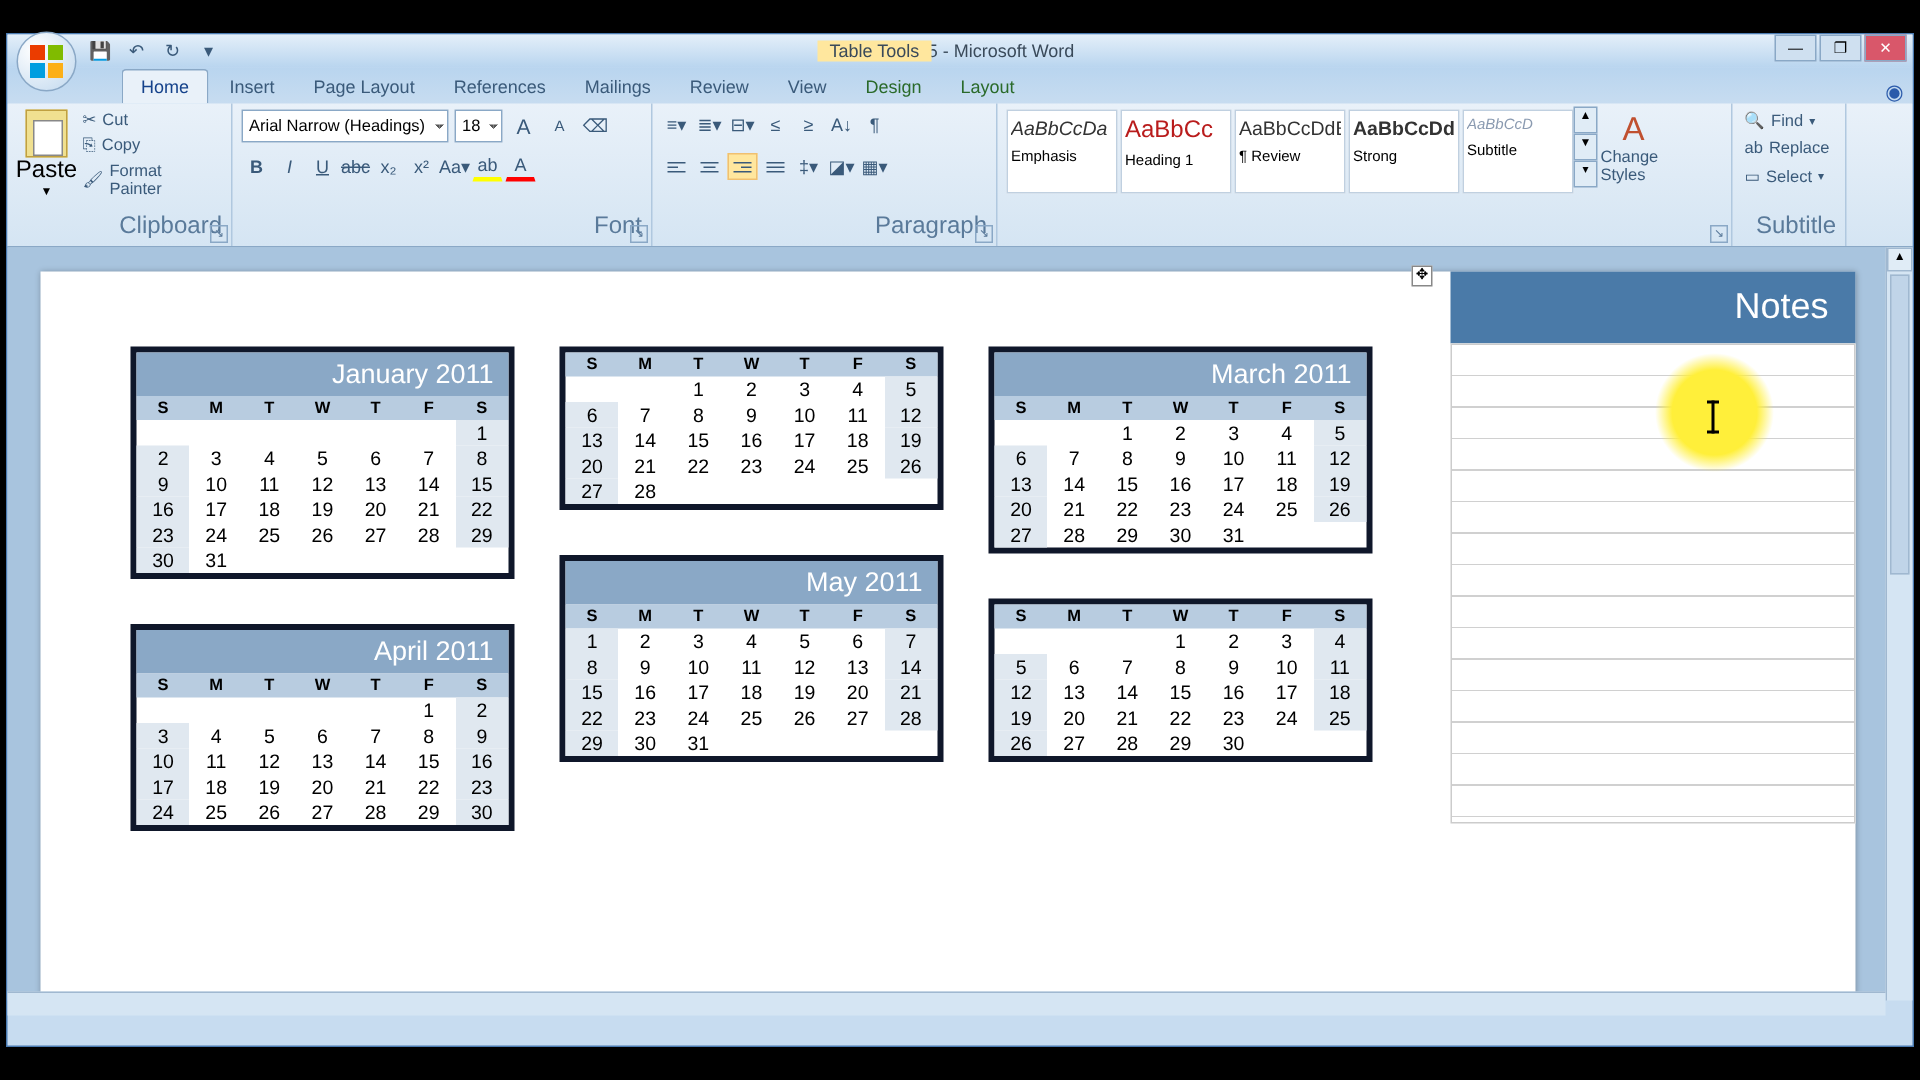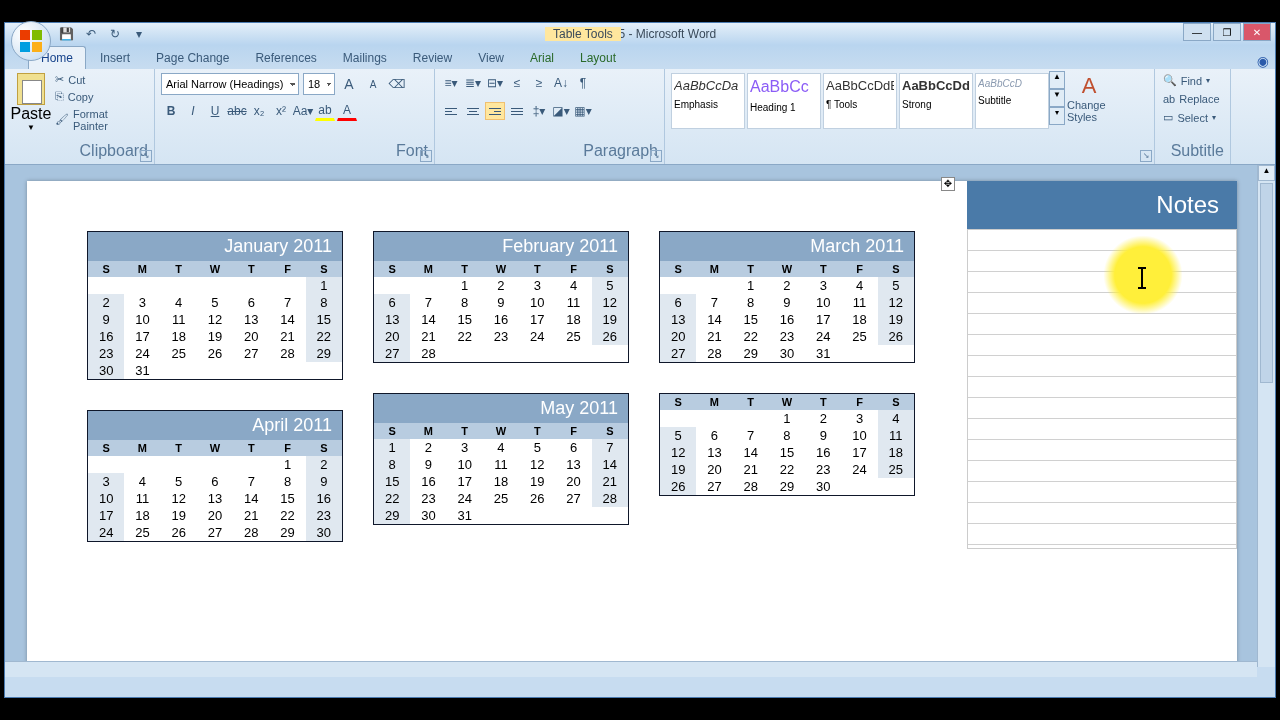--- a/index.html
+++ b/index.html
@@ -12,21 +12,21 @@
 .office-logo::after{content:"";position:absolute;right:0;top:0;width:10px;height:10px;background:#80bb00;}
 .office-logo span:first-child{position:absolute;left:0;bottom:0;width:10px;height:10px;background:#009ee0;}
 .office-logo span:last-child{position:absolute;right:0;bottom:0;width:10px;height:10px;background:#fcaf17;}
 .qat{margin-left:54px;display:flex;gap:8px;align-items:center;}
 .qat-btn{width:16px;height:16px;display:flex;align-items:center;justify-content:center;font-size:12px;color:#3a5a7a;cursor:pointer;}
 .title-text{position:absolute;left:50%;transform:translateX(-50%);font-size:12px;color:#3a4a5a;}
 .title-ctx{position:absolute;left:540px;font-size:12px;color:#3a4a5a;background:#ffe79e;padding:0 8px;}
 .win-btns{position:absolute;right:4px;top:0;display:flex;}
 .win-btn{width:28px;height:18px;background:#cfe0f0;border:1px solid #8aa8c6;margin-left:2px;display:flex;align-items:center;justify-content:center;font-size:10px;cursor:pointer;}
 .win-btn.close{background:#d9576a;color:#fff;}
-.tabs{height:24px;display:flex;align-items:end;padding-left:23px;gap:2px;background:linear-gradient(#b9d5ef,#c7dcf0);}
+.tabs{height:24px;display:flex;align-items:end;padding-left:76px;gap:2px;background:linear-gradient(#b9d5ef,#c7dcf0);}
 .tab{padding:4px 12px;font-size:12px;color:#3a5a7a;cursor:pointer;border-radius:3px 3px 0 0;}
 .tab.active{background:#e9f1f9;border:1px solid #8aa8c6;border-bottom:none;color:#15428b;}
 .tab.contextual{color:#2a6a2a;}
 .ribbon{height:96px;background:linear-gradient(#e9f1f9,#d5e5f3);border-bottom:1px solid #8aa8c6;display:flex;position:relative;}
 .group{border-right:1px solid #b0c8df;padding:2px 6px;display:flex;flex-direction:column;position:relative;}
 .group-label{text-align:right;font-size:16px;color:#5a7a9a;margin-top:auto;padding-bottom:2px;}
 .group-dialog{position:absolute;right:2px;bottom:2px;width:12px;height:12px;border:1px solid #8aa8c6;font-size:8px;text-align:center;line-height:10px;color:#5a7a9a;cursor:pointer;}
 .clipboard-group{width:150px;}
 .paste-btn{display:flex;flex-direction:column;align-items:center;width:40px;padding:2px;cursor:pointer;}
 .paste-icon{width:28px;height:32px;background:#f0e090;border:1px solid #c0a040;position:relative;}
@@ -51,21 +51,21 @@
 .style-item{width:74px;height:56px;border:1px solid #c0d0e0;background:#fff;padding:4px 2px;font-size:10px;cursor:pointer;}
 .style-preview{font-size:13px;margin-bottom:6px;white-space:nowrap;overflow:hidden;}
 .style-scroll{width:16px;display:flex;flex-direction:column;}
 .style-scroll div{height:18px;border:1px solid #8aa8c6;background:#e0ecf6;font-size:8px;text-align:center;cursor:pointer;}
 .change-styles{display:flex;flex-direction:column;align-items:center;width:48px;font-size:11px;color:#3a5a7a;cursor:pointer;padding:2px;}
 .editing-group{width:76px;}
 .edit-item{display:flex;align-items:center;gap:4px;font-size:11px;color:#3a5a7a;padding:3px 2px;cursor:pointer;}
 .doc-area{position:absolute;top:142px;left:0;right:18px;bottom:30px;background:#a8c4de;overflow:hidden;}
 .doc-page{position:absolute;left:22px;top:16px;width:1210px;height:520px;background:#fff;box-shadow:0 0 4px rgba(0,0,0,.3);padding:50px 60px 0 60px;}
 .cal-col{display:flex;flex-direction:column;gap:30px;}
-.month{width:256px;border:1px solid #0f172a;font-size:13px;}
+.month{width:256px;border:4px solid #0f172a;font-size:13px;}
 .month-hdr{background:#8aa8c6;color:#fff;text-align:right;padding:4px 10px;font-family:'Arial Narrow',Arial;font-size:18px;}
 .dow{display:flex;background:#b8cce0;}
 .dow div{flex:1;text-align:center;font-size:11px;font-weight:bold;padding:2px 0;}
 .days{display:flex;flex-wrap:wrap;}
 .day{width:14.285%;text-align:center;font-size:13px;padding:1px 0;}
 .day.shade{background:#e0e8f0;}
 .day.empty{background:transparent;}
 .notes-panel{position:absolute;right:0;top:0;width:270px;border-radius:17px;}
 .notes-hdr{background:#4a7aa8;color:#fff;font-family:'Arial Narrow',Arial;font-size:24px;text-align:right;padding:10px 18px;}
 .notes-body{height:320px;background:#fff;background-image:repeating-linear-gradient(transparent,transparent 20px,#d0d0d0 20px,#d0d0d0 21px);position:relative;border:1px solid #ccc;}
@@ -109,26 +109,26 @@
     <div class="win-btns">
       <div class="win-btn">—</div>
       <div class="win-btn">❐</div>
       <div class="win-btn close">✕</div>
     </div>
   </div>
 
   <div class="tabs">
     <div class="tab active">Home</div>
     <div class="tab">Insert</div>
-    <div class="tab">Page Change</div>
+    <div class="tab">Page Layout</div>
     <div class="tab">References</div>
     <div class="tab">Mailings</div>
     <div class="tab">Review</div>
     <div class="tab">View</div>
-    <div class="tab contextual">Arial</div>
+    <div class="tab contextual">Design</div>
     <div class="tab contextual">Layout</div>
     <div style="margin-left:auto;margin-right:6px;color:#2a5aaa;font-size:14px;cursor:pointer">◉</div>
   </div>
 
   <div class="ribbon">
 
     <div class="group clipboard-group">
       <div class="clip-body">
         <div class="paste-btn">
           <div class="paste-icon"></div>
@@ -225,26 +225,26 @@
     </div>
 
     <div class="group styles-group">
       <div style="display:flex">
         <div class="style-gallery" id="style-gallery">
             <div class="style-item">
               <div class="style-preview" style="font-weight:normal;font-style:italic;color:#333;font-size:13px">AaBbCcDa</div>
               <div>Emphasis</div>
             </div>
             <div class="style-item">
-              <div class="style-preview" style="font-weight:normal;font-style:normal;color:#8b5cf6;font-size:16px">AaBbCc</div>
+              <div class="style-preview" style="font-weight:normal;font-style:normal;color:#b91c1c;font-size:16px">AaBbCc</div>
               <div>Heading 1</div>
             </div>
             <div class="style-item">
               <div class="style-preview" style="font-weight:normal;font-style:normal;color:#333;font-size:13px">AaBbCcDdE</div>
-              <div>¶ Tools</div>
+              <div>¶ Review</div>
             </div>
             <div class="style-item">
               <div class="style-preview" style="font-weight:bold;font-style:normal;color:#333;font-size:13px">AaBbCcDd</div>
               <div>Strong</div>
             </div>
             <div class="style-item">
               <div class="style-preview" style="font-weight:normal;font-style:italic;color:#8a9ab0;font-size:10px">AaBbCcD</div>
               <div>Subtitle</div>
             </div>
           </div>
@@ -381,21 +381,20 @@
                 <div class="day">26</div>
                 <div class="day">27</div>
                 <div class="day">28</div>
                 <div class="day">29</div>
                 <div class="day shade">30</div>
               </div>
             </div>
           </div>
           <div class="cal-col">
             <div class="month">
-              <div class="month-hdr">February 2011</div>
               <div class="dow">
                 <div>S</div>
                 <div>M</div>
                 <div>T</div>
                 <div>W</div>
                 <div>T</div>
                 <div>F</div>
                 <div>S</div>
               </div>
               <div class="days">

